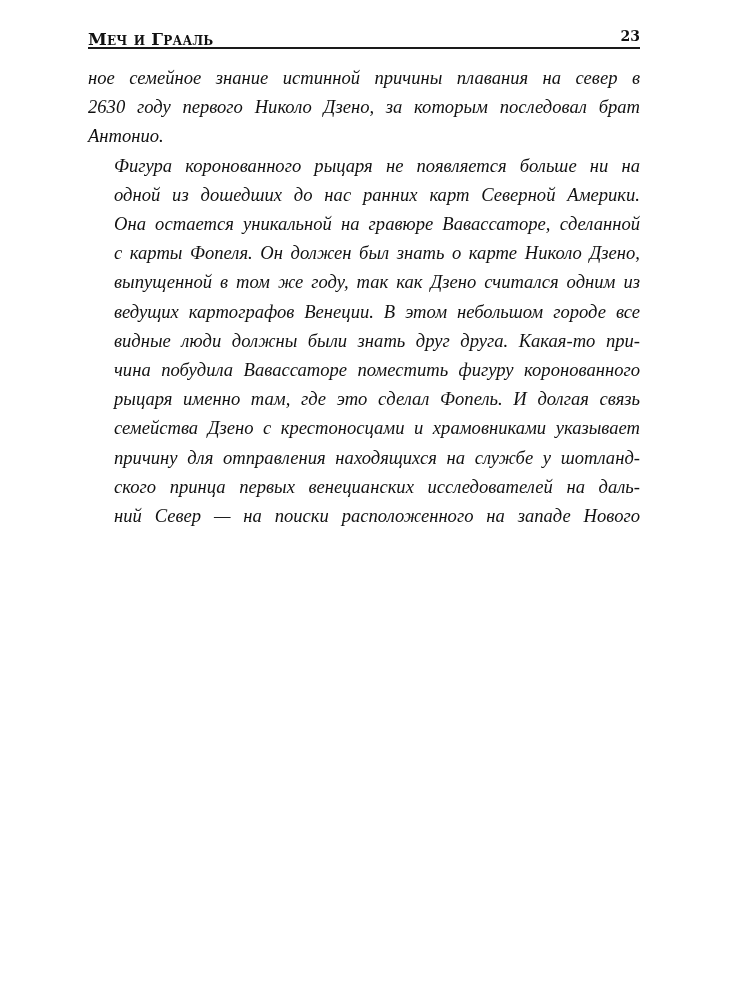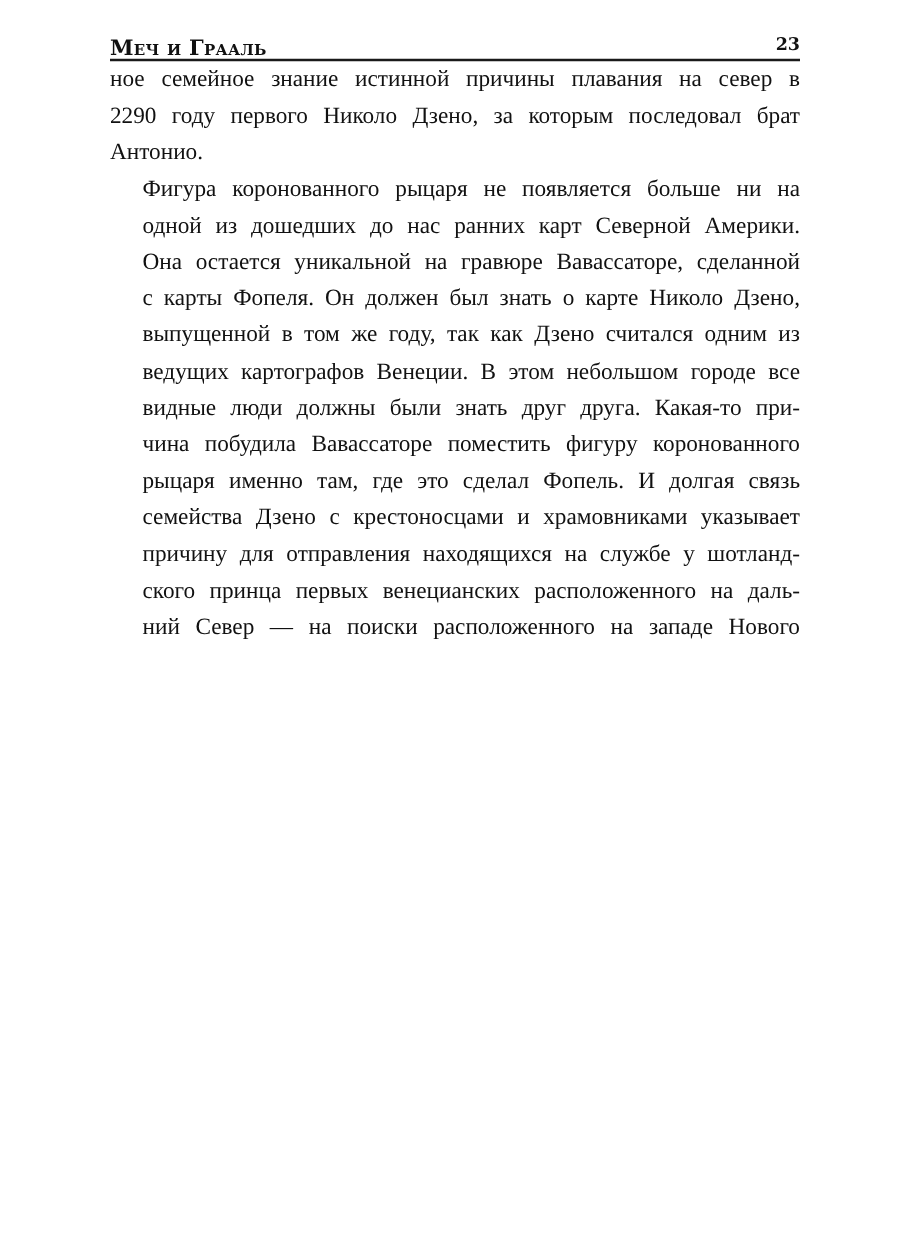--- a/index.html
+++ b/index.html
@@ -39,20 +39,22 @@
       transform: translateY(4px);
     }
     .page-number {
       font-family: "DejaVu Serif", "Liberation Serif", serif;
       font-weight: bold;
       font-size: 14px;
       line-height: 1;
       transform: translateY(-1px);
     }
     .body-text {
+      margin-top: 14px;
+      font-style: italic;
     }
     .para {
       margin: 0;
       font-size: 18.6px;
       line-height: 29.2px;
       text-align: justify;
       hyphens: manual;
     }
     .para.indent {
       text-indent: 26px;
@@ -71,32 +73,32 @@
 
 <div class="page">
   <div class="running-head">
     <span class="running-title">Меч и Грааль</span>
     <span class="page-number">23</span>
   </div>
 
   <div class="body-text">
     <p class="para">
       <span class="ln">ное семейное знание истинной причины плавания на север в</span>
-      <span class="ln">2290 году первого Николо Дзено, за которым последовал брат</span>
+      <span class="ln">2630 году первого Николо Дзено, за которым последовал брат</span>
       <span class="ln last">Антонио.</span>
     </p>
     <p class="para indent">
       <span class="ln">Фигура коронованного рыцаря не появляется больше ни на</span>
       <span class="ln">одной из дошедших до нас ранних карт Северной Америки.</span>
       <span class="ln">Она остается уникальной на гравюре Вавассаторе, сделанной</span>
       <span class="ln">с карты Фопеля. Он должен был знать о карте Николо Дзено,</span>
       <span class="ln">выпущенной в том же году, так как Дзено считался одним из</span>
       <span class="ln">ведущих картографов Венеции. В этом небольшом городе все</span>
       <span class="ln">видные люди должны были знать друг друга. Какая-то при-</span>
       <span class="ln">чина побудила Вавассаторе поместить фигуру коронованного</span>
       <span class="ln">рыцаря именно там, где это сделал Фопель. И долгая связь</span>
       <span class="ln">семейства Дзено с крестоносцами и храмовниками указывает</span>
       <span class="ln">причину для отправления находящихся на службе у шотланд-</span>
-      <span class="ln">ского принца первых венецианских расположенного на даль-</span>
+      <span class="ln">ского принца первых венецианских исследователей на даль-</span>
       <span class="ln">ний Север — на поиски расположенного на западе Нового</span>
     </p>
   </div>
 </div>
 
 </body></html>

